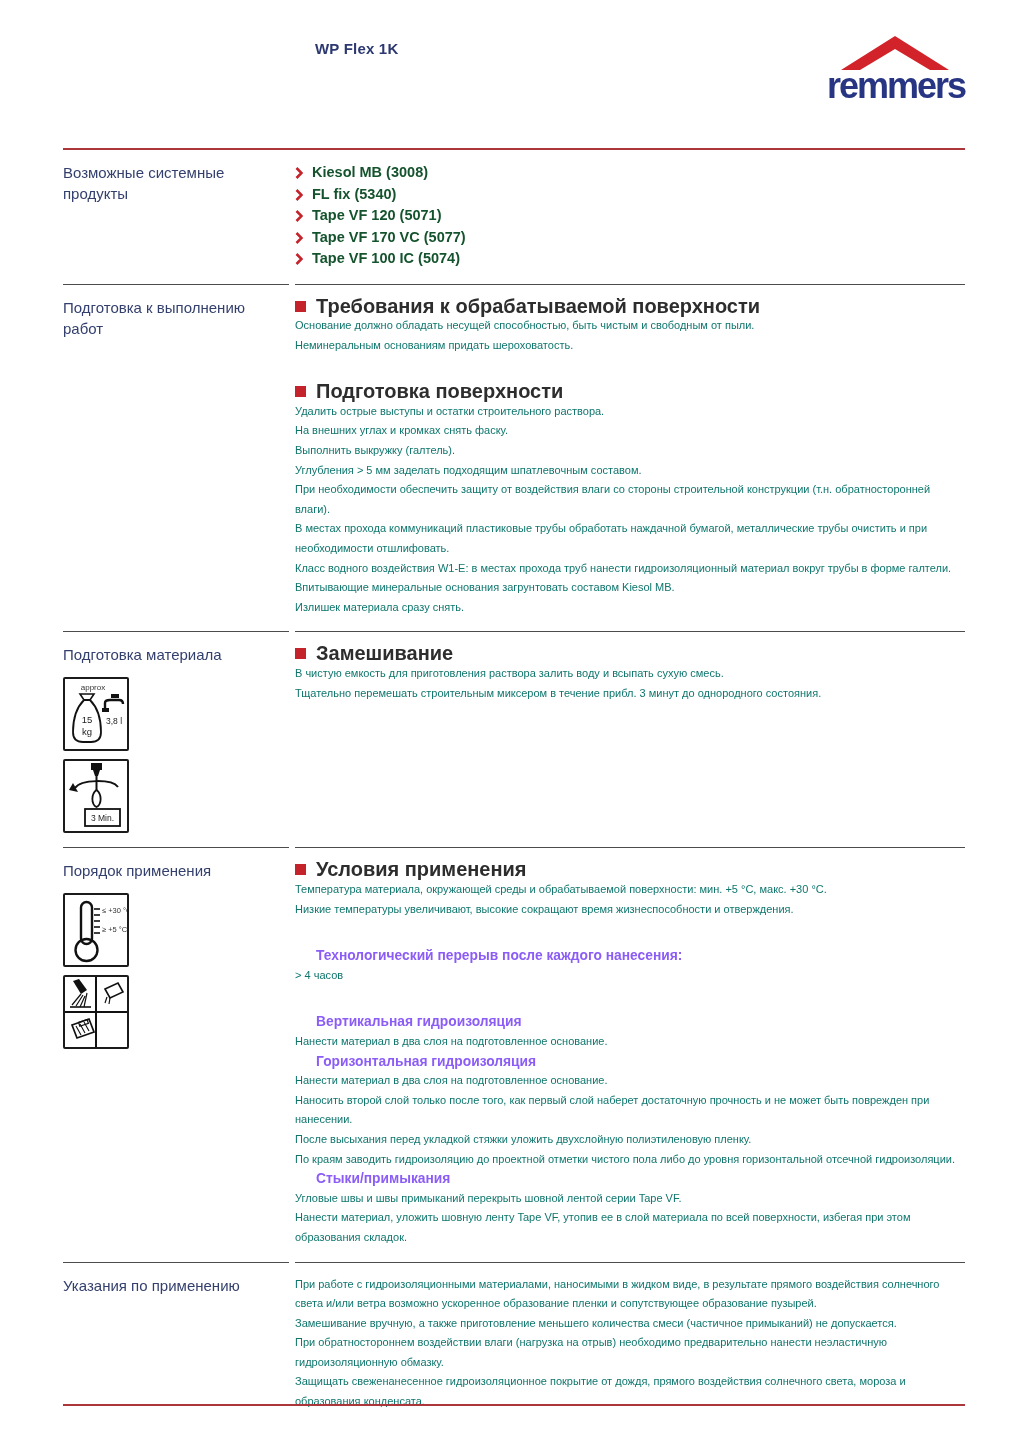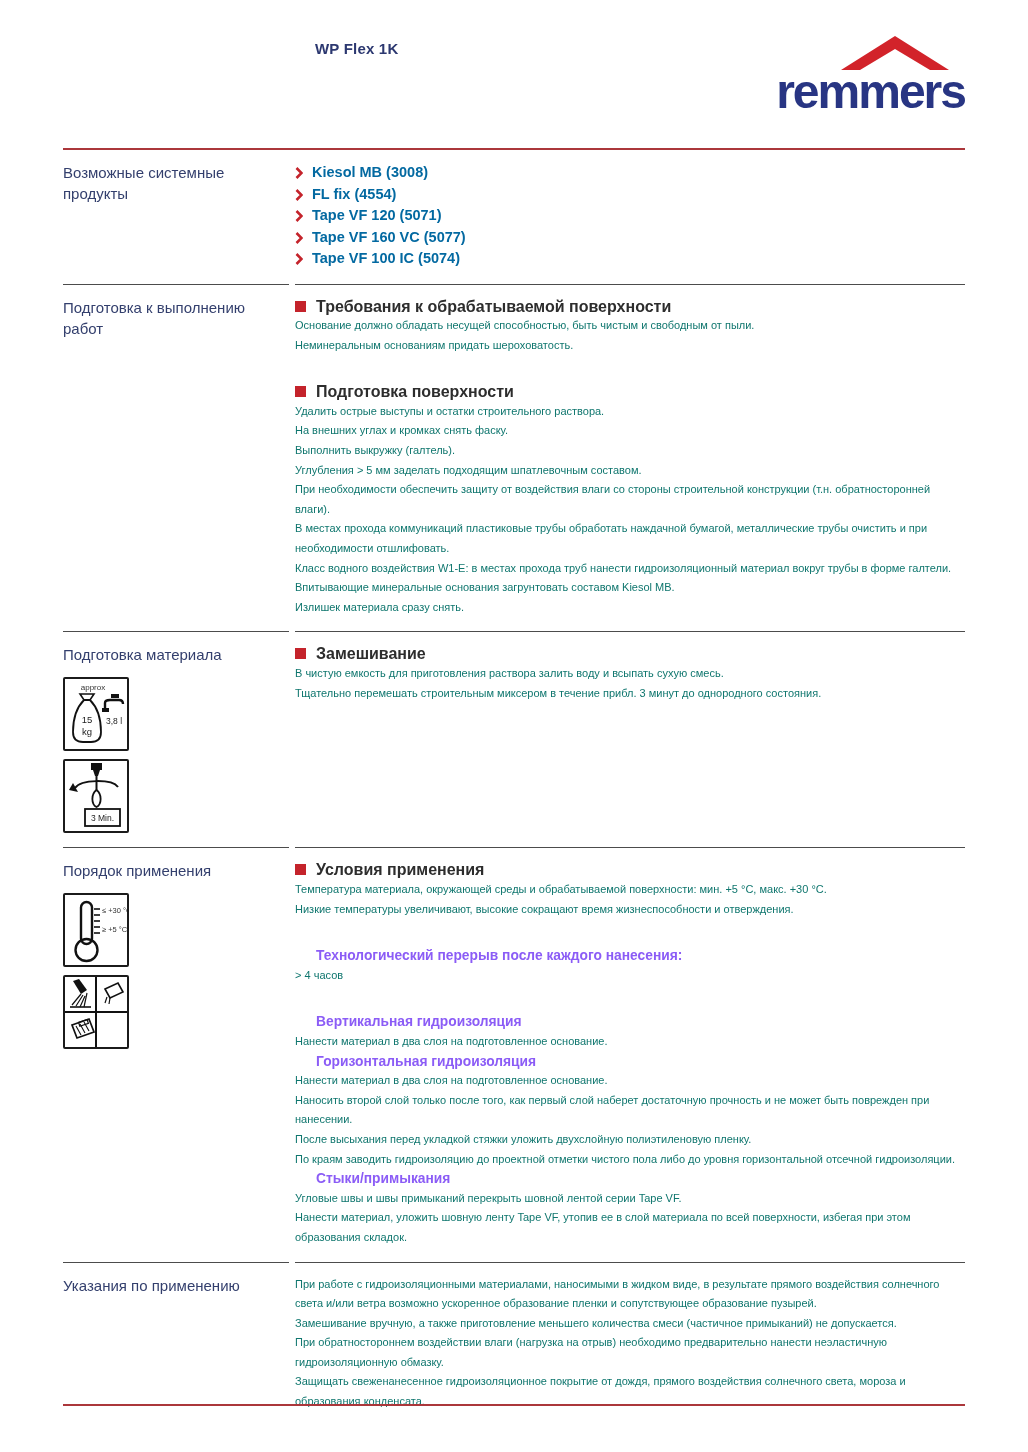--- a/index.html
+++ b/index.html
@@ -5,47 +5,47 @@
   * { margin:0; padding:0; box-sizing:border-box; }
   html,body { background:#ffffff; }
   body { width:1028px; height:1452px; font-family:"Liberation Sans", sans-serif; position:relative; overflow:hidden; }
   .page { width:1028px; height:1452px; padding:0 63px; position:relative; }
 
   
   .header { display:flex; justify-content:space-between; align-items:flex-start; padding-top:34px; height:130px; }
   .doc-title { margin-left:252px; padding-top:6px; font-size:15px; font-weight:bold; color:#2c3870; letter-spacing:.2px;text-align:right; }
   .logo { display:flex; flex-direction:column; align-items:flex-end; margin-top:2px; }
   .logo svg.roof { margin-right:16px; margin-bottom:-4px; }
-  .logo-text { font-size:48px; font-weight:bold; color:#283583; letter-spacing:-2px; line-height:1; }
+  .logo-text { font-size:36px; font-weight:bold; color:#283583; letter-spacing:-2px; line-height:1; }
 
   .redline { height:2px; background:#ab373b; margin-top:18px; }
   .redline-bottom { position:absolute; left:63px; right:63px; top:1404px; height:2px; background:#ab373b; }
 
   
   .row { display:flex; padding:12px 0 14px 0; }
   .col-l { width:232px; flex-shrink:0; }
   .col-r { flex:1; }
   .sec-title { font-size:15px; font-weight:normal; color:#333f6d; line-height:21px; max-width:215px; }
 
   .divider { display:flex; }
   .divider .seg-l { width:226px; border-top:1px solid #4c4c4c; }
   .divider .seg-g { width:6px; }
   .divider .seg-r { flex:1; border-top:1px solid #4c4c4c; }
 
   
   .prod { display:flex; align-items:flex-start; line-height:21.5px; }
   .prod .chev { margin:5px 9px 0 0; flex-shrink:0; }
-  .prod span.txt { font-size:14.5px; font-weight:bold; color:#0369a1; }
+  .prod span.txt { font-size:14.5px; font-weight:bold; color:#14532d; }
 
   
   .block { margin-top:27px; }
   .block:first-child { margin-top:0; }
   .bhead { display:flex; align-items:flex-start; }
   .sq { width:11px; height:11px; background:#c4232b; margin:4px 10px 0 0; flex-shrink:0; }
-  .bhead .ht { font-size:16px; font-weight:bold; color:#2d2d2d; line-height:19.6px; }
+  .bhead .ht { font-size:20px; font-weight:bold; color:#2d2d2d; line-height:19.6px; }
   .body-p { font-size:11px; color:#0f766e; line-height:19.6px; }
   .bold-sub { font-size:13.8px; font-weight:bold; color:#8b5cf6; line-height:19.6px; margin-left:21px; }
   .mt { margin-top:27px; }
 
   
   .iconrow { display:flex; gap:8px; margin-top:12px;flex-direction:column; }
   .ibox { width:66px; height:74px; border:2px solid #1b1b1b; border-radius:2px; background:#fff; }
   .ibox svg { display:block; }
 </style>
 </head>
@@ -72,33 +72,33 @@
       <div class="prod">
         <svg class="chev" width="8" height="12" viewBox="0 0 8 12">
             <path d="M1.5 1 L6.5 6 L1.5 11" fill="none" stroke="#c4232b" stroke-width="2.6"></path>
           </svg>
         <span class="txt">Kiesol MB (3008)</span>
       </div>
       <div class="prod">
         <svg class="chev" width="8" height="12" viewBox="0 0 8 12">
             <path d="M1.5 1 L6.5 6 L1.5 11" fill="none" stroke="#c4232b" stroke-width="2.6"></path>
           </svg>
-        <span class="txt">FL fix (4554)</span>
+        <span class="txt">FL fix (5340)</span>
       </div>
       <div class="prod">
         <svg class="chev" width="8" height="12" viewBox="0 0 8 12">
             <path d="M1.5 1 L6.5 6 L1.5 11" fill="none" stroke="#c4232b" stroke-width="2.6"></path>
           </svg>
         <span class="txt">Tape VF 120 (5071)</span>
       </div>
       <div class="prod">
         <svg class="chev" width="8" height="12" viewBox="0 0 8 12">
             <path d="M1.5 1 L6.5 6 L1.5 11" fill="none" stroke="#c4232b" stroke-width="2.6"></path>
           </svg>
-        <span class="txt">Tape VF 160 VC (5077)</span>
+        <span class="txt">Tape VF 170 VC (5077)</span>
       </div>
       <div class="prod">
         <svg class="chev" width="8" height="12" viewBox="0 0 8 12">
             <path d="M1.5 1 L6.5 6 L1.5 11" fill="none" stroke="#c4232b" stroke-width="2.6"></path>
           </svg>
         <span class="txt">Tape VF 100 IC (5074)</span>
       </div>
     </div>
   </div>
   <div class="divider">

